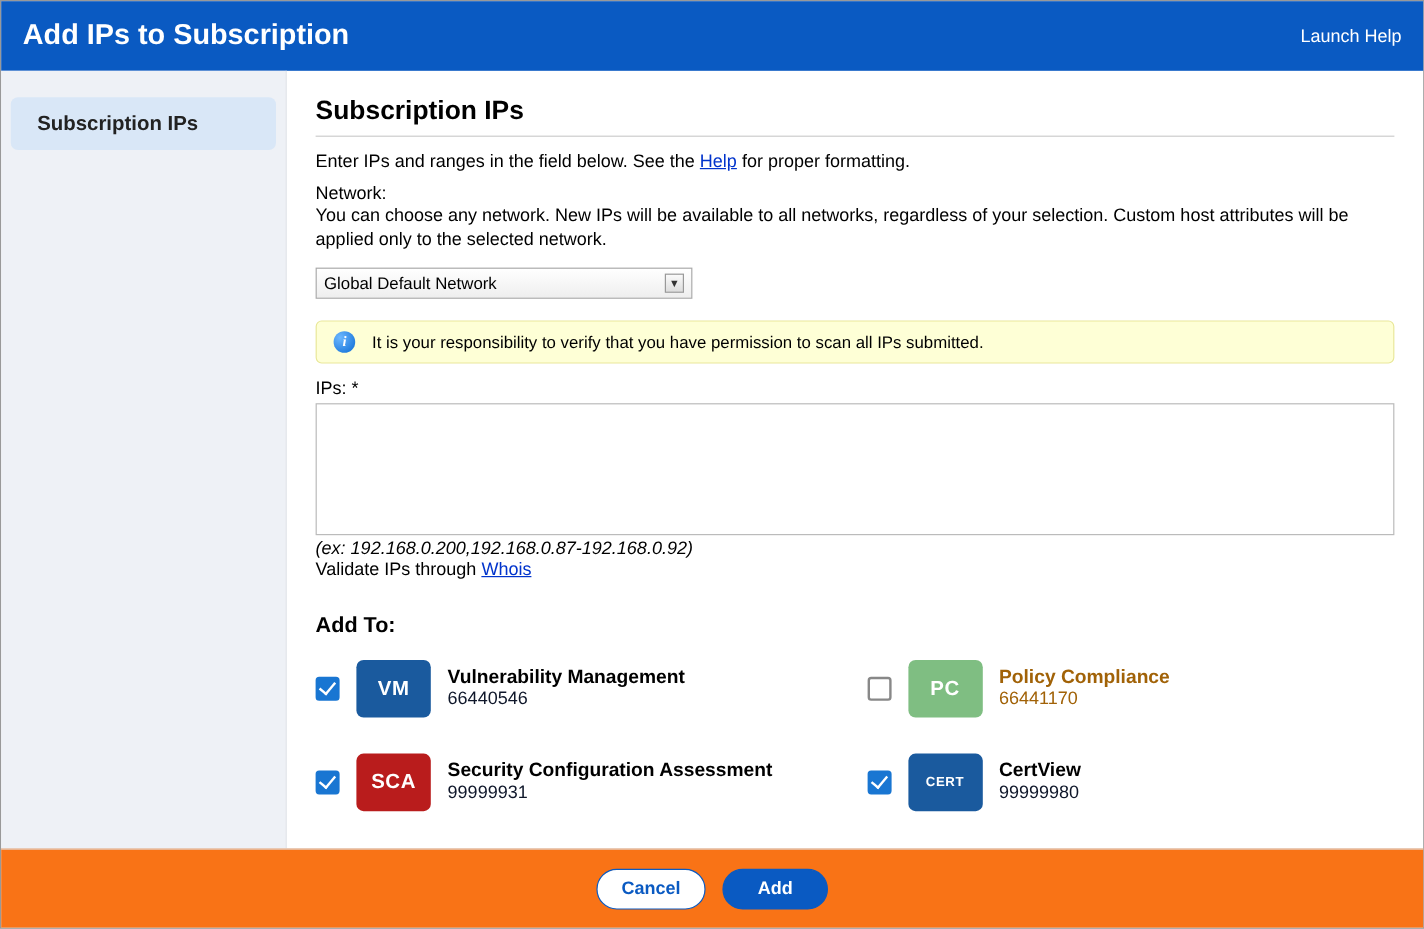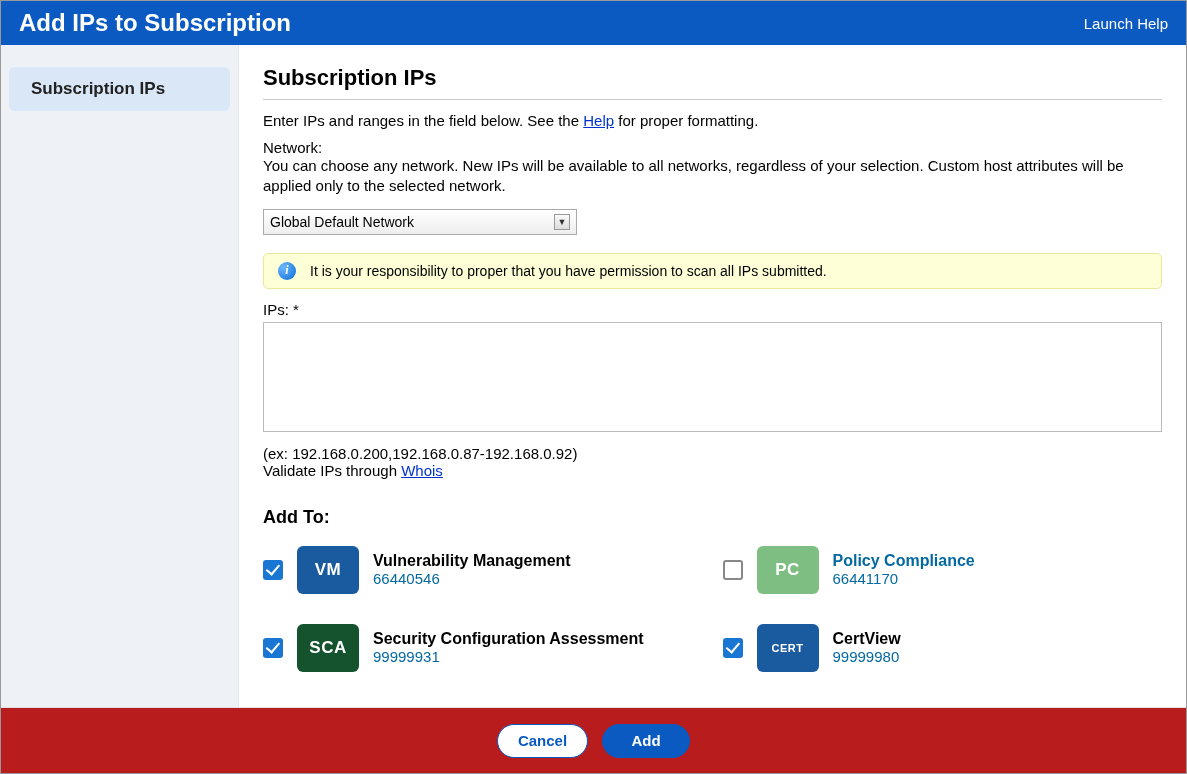--- a/index.html
+++ b/index.html
@@ -18,21 +18,21 @@
     flex-direction: column;
     position: relative;
   }
   .titlebar {
     background: #0a5ac2;
     color: #fff;
     display: flex;
     align-items: center;
     justify-content: space-between;
     padding: 0 18px;
-    height: 44px;
+    height: 58px;
   }
   .titlebar-title {
     font-size: 24px;
     font-weight: bold;
   }
   .titlebar-help {
     font-size: 15px;
     cursor: pointer;
   }
   .body {
@@ -143,21 +143,21 @@
     width: 100%;
     height: 110px;
     border: 1px solid #bbb;
     resize: none;
     font-family: inherit;
     font-size: 14px;
     padding: 6px;
   }
   .example-line {
     font-size: 15px;
-    margin-top: 10px;
+    font-style: italic;
   }
   .validate-line {
     font-size: 15px;
     margin-top: 0;
   }
   .addto-heading {
     font-size: 18px;
     font-weight: bold;
     margin: 28px 0 18px 0;
   }
@@ -204,31 +204,31 @@
     display: flex;
     align-items: center;
     justify-content: center;
     color: #fff;
     font-weight: bold;
     font-size: 17px;
     letter-spacing: 0.5px;
   }
   .mod-text { display:flex; flex-direction:column; }
   .mod-name { font-size: 16px; font-weight: bold; }
-  .mod-id   { font-size: 15px; color: #0369a1; }
+  .mod-id   { font-size: 15px; color: #0f172a; }
   .module-row.disabled .mod-name,
-  .module-row.disabled .mod-id { color: #0369a1; }
+  .module-row.disabled .mod-id { color: #a16207; }
   .footer {
     height: 66px;
     border-top: 1px solid #e0e0e0;
     display: flex;
     align-items: center;
     justify-content: center;
     gap: 14px;
-    background:#b91c1c;
+    background:#f97316;
   }
   .btn {
     min-width: 88px;
     height: 34px;
     border-radius: 17px;
     font-size: 15px;
     font-weight: bold;
     cursor: pointer;
     display: flex;
     align-items: center;
@@ -270,21 +270,21 @@
       <div class="network-label">Network:</div>
       <div class="network-desc">You can choose any network. New IPs will be available to all networks, regardless of your selection. Custom host attributes will be applied only to the selected network.</div>
 
       <div class="network-select">
         <span>Global Default Network</span>
         <span class="chev">▼</span>
       </div>
 
       <div class="info-banner">
         <div class="info-icon">i</div>
-        <div>It is your responsibility to proper that you have permission to scan all IPs submitted.</div>
+        <div>It is your responsibility to verify that you have permission to scan all IPs submitted.</div>
       </div>
 
       <div class="ips-label">IPs: *</div>
       <textarea class="ips-textarea" value="" style=""></textarea>
 
       <div class="example-line">(ex: 192.168.0.200,192.168.0.87-192.168.0.92)</div>
       <div class="validate-line">
         <span>Validate IPs through </span><a>Whois</a>
       </div>
 
@@ -305,21 +305,21 @@
           <div class="chk unchecked"></div>
           <div class="mod-icon" style="background:#7fbe82">PC</div>
           <div class="mod-text">
             <div class="mod-name">Policy Compliance</div>
             <div class="mod-id">66441170</div>
           </div>
         </div>
 
         <div class="module-row">
           <div class="chk checked"></div>
-          <div class="mod-icon" style="background:#14532d">SCA</div>
+          <div class="mod-icon" style="background:#b91c1c">SCA</div>
           <div class="mod-text">
             <div class="mod-name">Security Configuration Assessment</div>
             <div class="mod-id">99999931</div>
           </div>
         </div>
 
         <div class="module-row">
           <div class="chk checked"></div>
           <div class="mod-icon" style="background:#1a5a9e;font-size:11px">CERT</div>
           <div class="mod-text">

